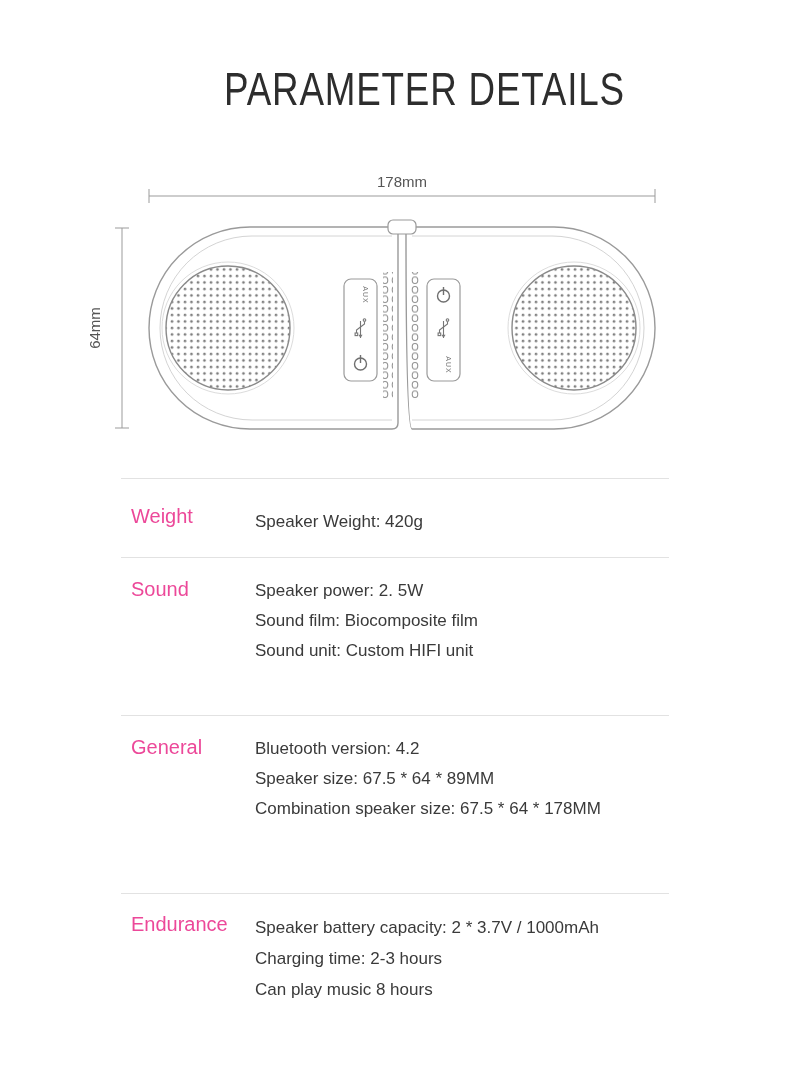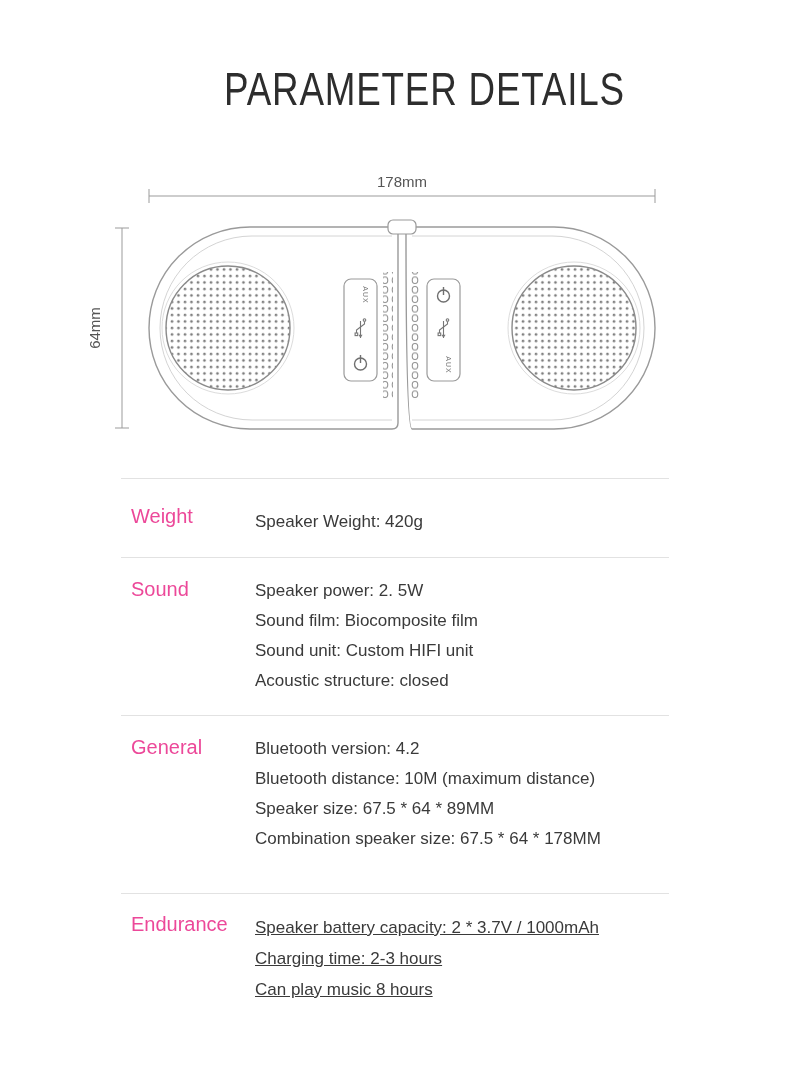--- a/index.html
+++ b/index.html
@@ -6,21 +6,21 @@
   .page{position:relative;width:790px;height:1088px;background:#ffffff;overflow:hidden;
         font-family:"Liberation Sans",sans-serif;color:#2d2d2d;}
   .title{position:absolute;top:62px;left:0;width:100%;text-align:center;
          font-size:46px;font-weight:400;color:#2d2d2d;padding-left:29px;}
   .title span{display:inline-block;transform:scaleX(0.8);letter-spacing:1px;white-space:nowrap;}
   svg.diagram{position:absolute;left:0;top:160px;font-family:"Liberation Sans",sans-serif;}
   .divider{position:absolute;left:121px;width:548px;height:1px;background:#e2e2e2;}
   .spec-label{position:absolute;left:131px;font-size:20px;color:#ec4899;}
   .spec-lines{position:absolute;left:255px;font-size:17px;color:#3a3a3a;line-height:30px;}
   .weight-row{display:flex;gap:46px;}
-  .endurance{line-height:31px;text-decoration:underline;}
+  .endurance{line-height:31px;}
 </style>
 </head>
 <body>
 
 <div class="page">
 
   <div class="title">
     <span>PARAMETER DETAILS</span>
   </div>
 
@@ -110,28 +110,26 @@
   <div class="spec-lines weight-row" style="top:507px">
     <span>Speaker Weight: 420g</span>
   </div>
 
   <div class="divider" style="top:557px"></div>
   <div class="spec-label" style="top:578px">Sound</div>
   <div class="spec-lines" style="top:576px">
     <div>Speaker power: 2. 5W</div>
     <div>Sound film: Biocomposite film</div>
     <div>Sound unit: Custom HIFI unit</div>
-    <div>Acoustic structure: closed</div>
   </div>
 
   <div class="divider" style="top:715px"></div>
   <div class="spec-label" style="top:736px">General</div>
   <div class="spec-lines" style="top:734px">
     <div>Bluetooth version: 4.2</div>
-    <div>Bluetooth distance: 10M (maximum distance)</div>
     <div>Speaker size: 67.5 * 64 * 89MM</div>
     <div>Combination speaker size: 67.5 * 64 * 178MM</div>
   </div>
 
   <div class="divider" style="top:893px"></div>
   <div class="spec-label" style="top:913px">Endurance</div>
   <div class="spec-lines endurance" style="top:912px">
     <div>Speaker battery capacity: 2 * 3.7V / 1000mAh</div>
     <div>Charging time: 2-3 hours</div>
     <div>Can play music 8 hours</div>

